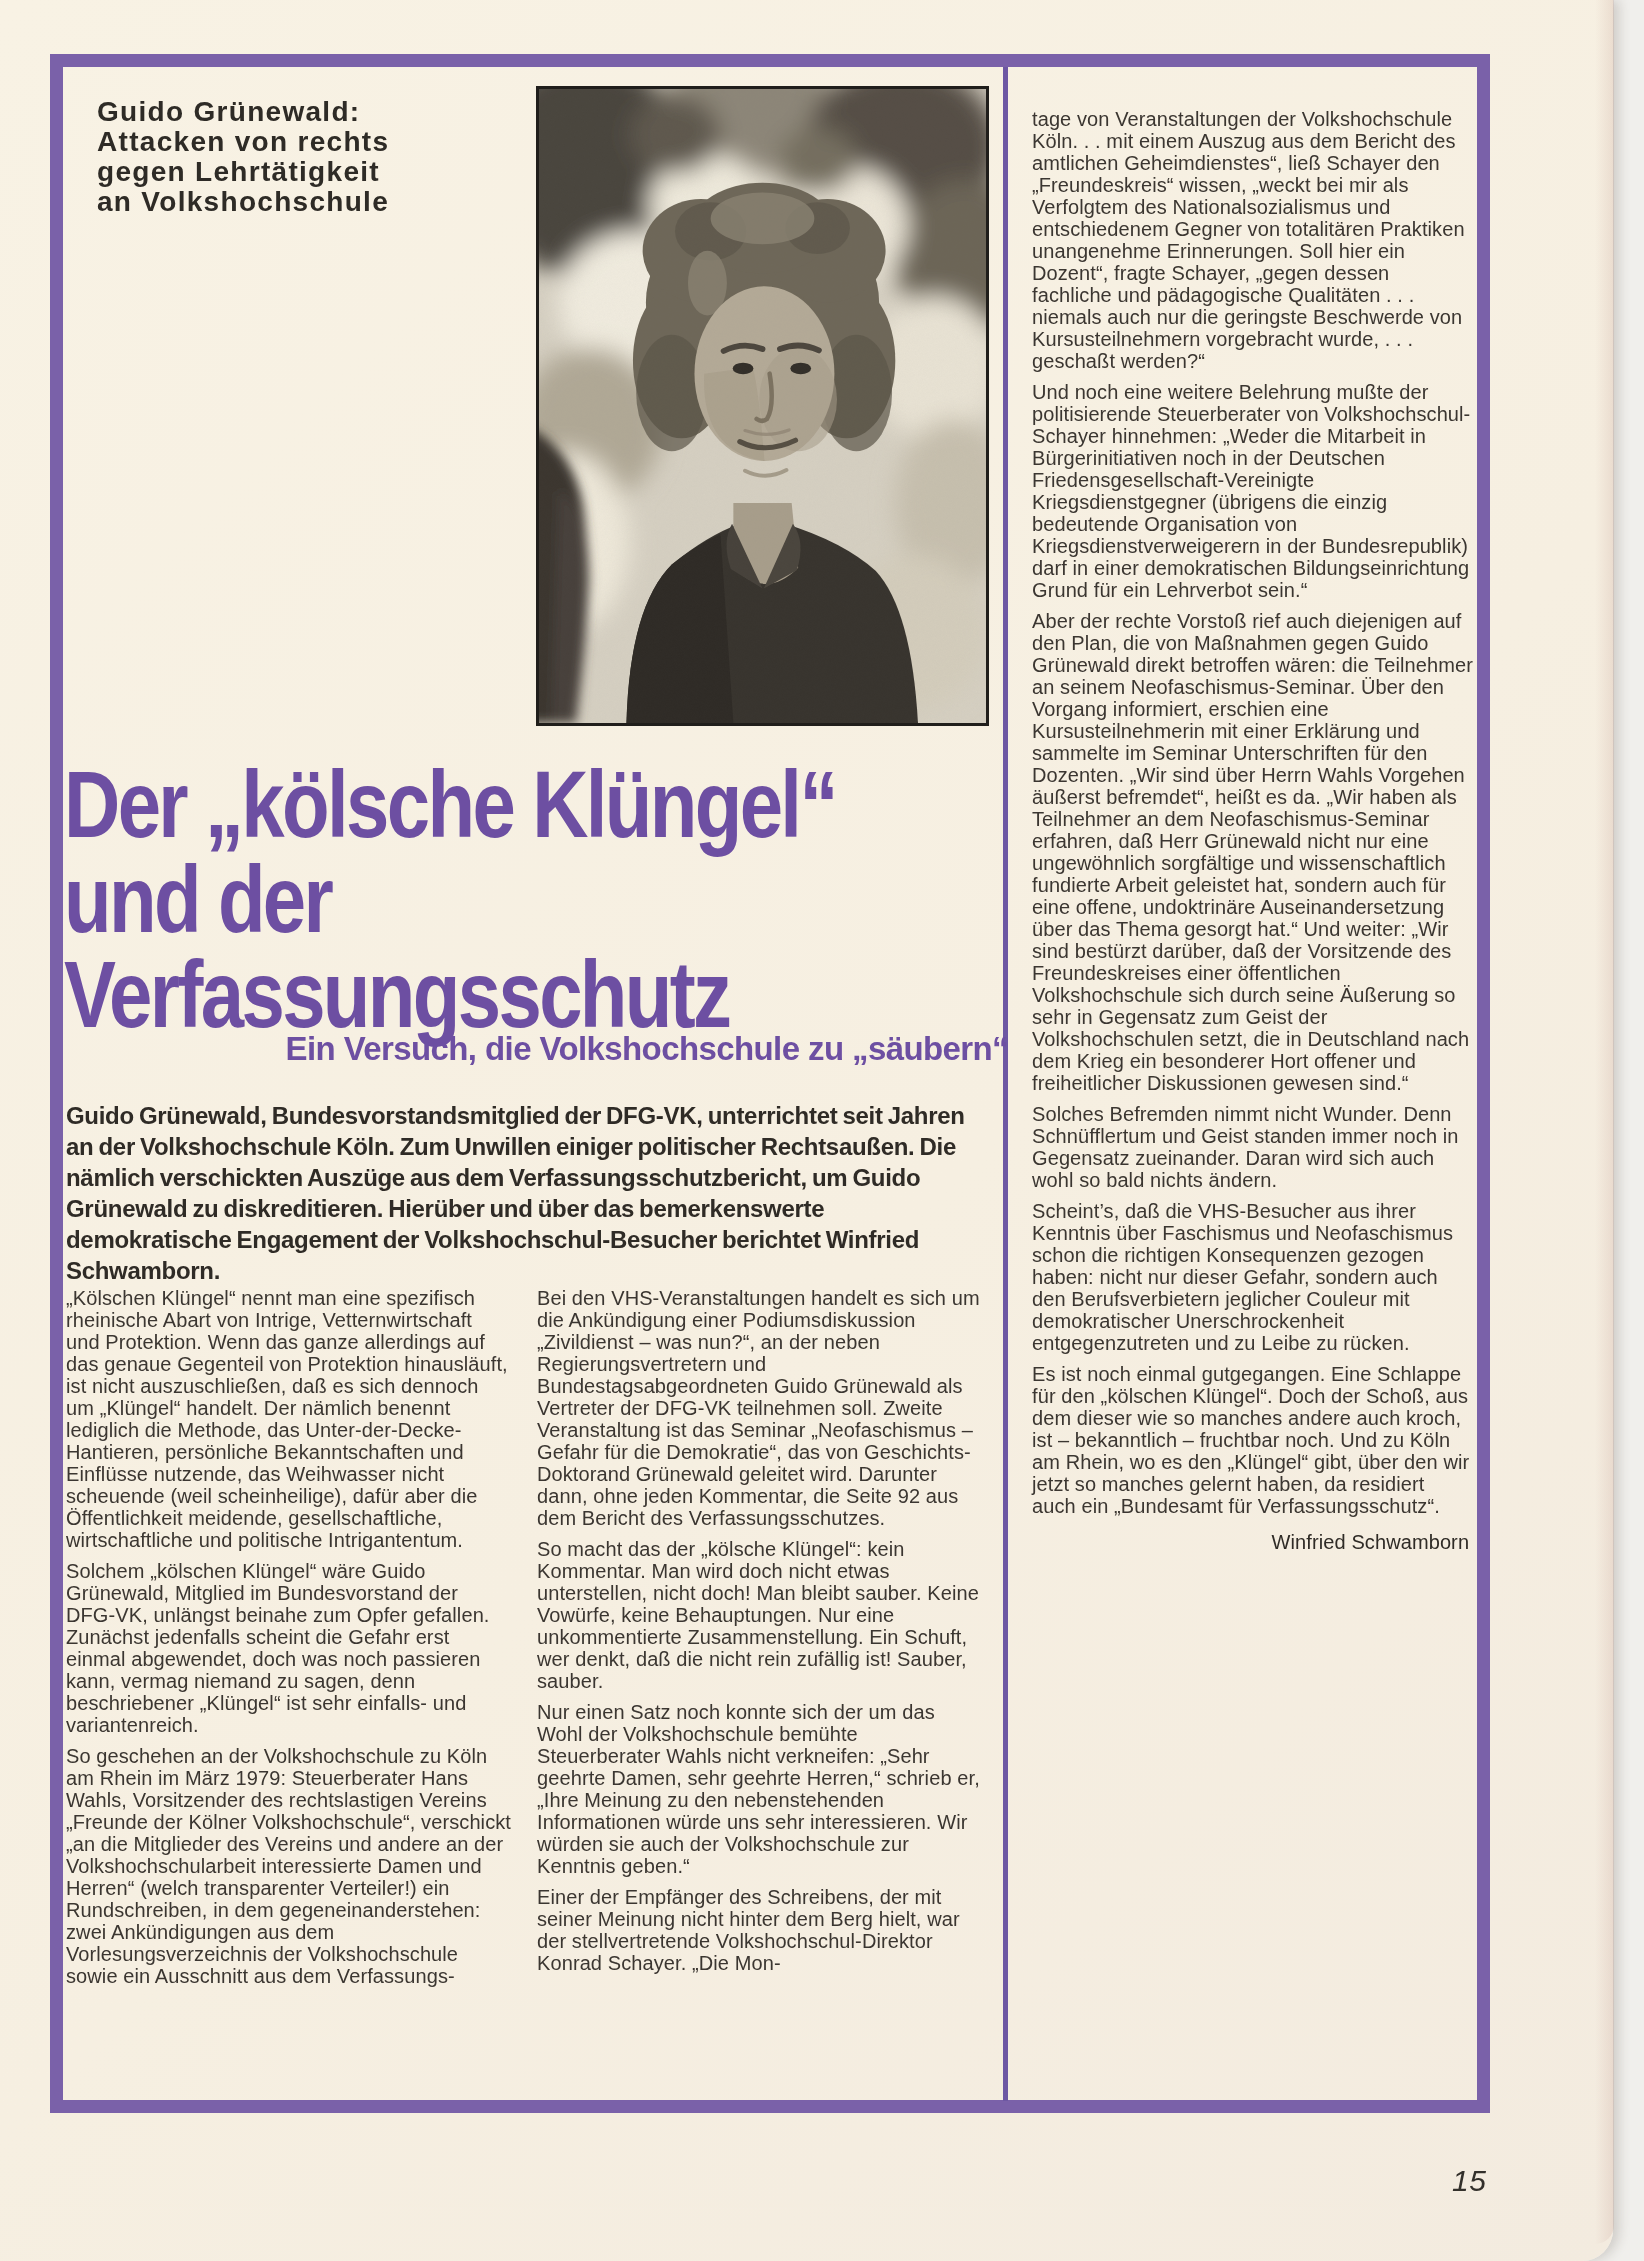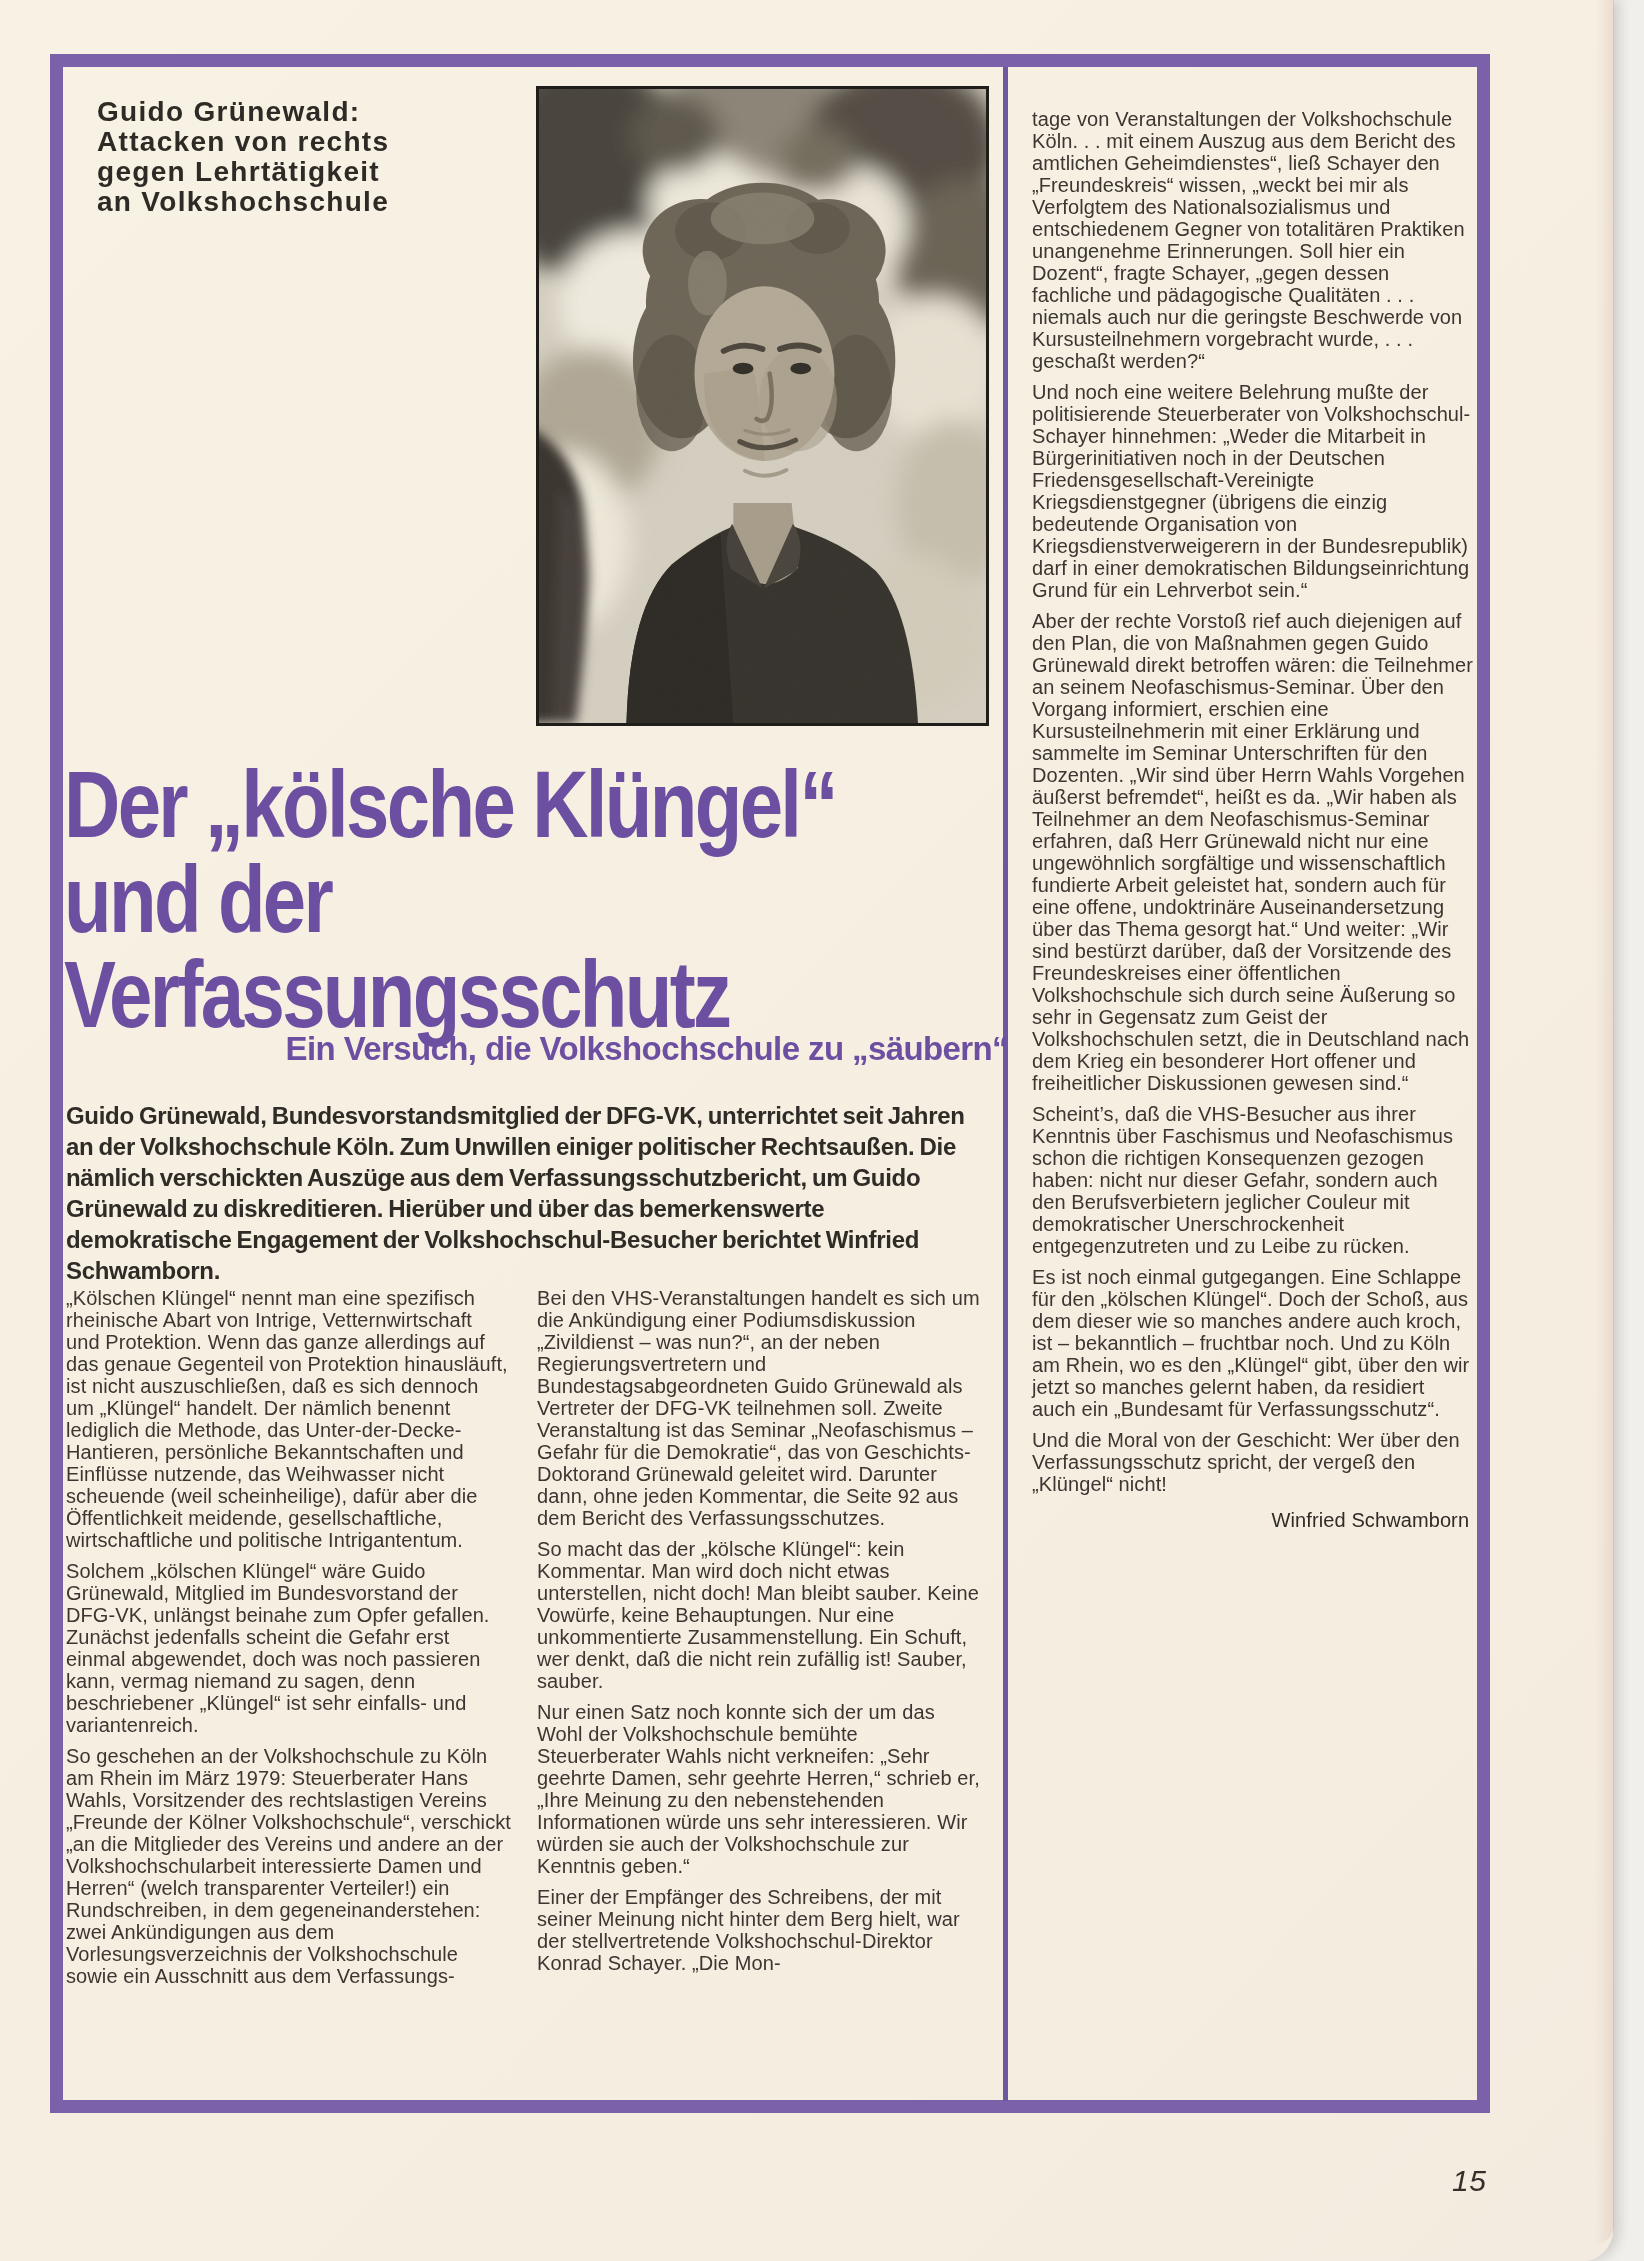--- a/index.html
+++ b/index.html
@@ -194,20 +194,20 @@
   <p>Bei den VHS-Veranstaltungen handelt es sich um die Ankündigung einer Podiumsdiskussion „Zivildienst – was nun?“, an der neben Regierungsvertretern und Bundestagsabgeordneten Guido Grünewald als Vertreter der DFG-VK teilnehmen soll. Zweite Veranstaltung ist das Seminar „Neofaschismus – Gefahr für die Demokratie“, das von Geschichts-Doktorand Grünewald geleitet wird. Darunter dann, ohne jeden Kommentar, die Seite 92 aus dem Bericht des Verfassungsschutzes.</p>
   <p>So macht das der „kölsche Klüngel“: kein Kommentar. Man wird doch nicht etwas unterstellen, nicht doch! Man bleibt sauber. Keine Vowürfe, keine Behauptungen. Nur eine unkommentierte Zusammenstellung. Ein Schuft, wer denkt, daß die nicht rein zufällig ist! Sauber, sauber.</p>
   <p>Nur einen Satz noch konnte sich der um das Wohl der Volkshochschule bemühte Steuerberater Wahls nicht verkneifen: „Sehr geehrte Damen, sehr geehrte Herren,“ schrieb er, „Ihre Meinung zu den nebenstehenden Informationen würde uns sehr interessieren. Wir würden sie auch der Volkshochschule zur Kenntnis geben.“</p>
   <p>Einer der Empfänger des Schreibens, der mit seiner Meinung nicht hinter dem Berg hielt, war der stellvertretende Volkshochschul-Direktor Konrad Schayer. „Die Mon-</p>
 </div>
 
 <div class="col col3">
   <p>tage von Veranstaltungen der Volkshochschule Köln. . . mit einem Auszug aus dem Bericht des amtlichen Geheimdienstes“, ließ Schayer den „Freundeskreis“ wissen, „weckt bei mir als Verfolgtem des Nationalsozialismus und entschiedenem Gegner von totalitären Praktiken unangenehme Erinnerungen. Soll hier ein Dozent“, fragte Schayer, „gegen dessen fachliche und pädagogische Qualitäten . . . niemals auch nur die geringste Beschwerde von Kursusteilnehmern vorgebracht wurde, . . . geschaßt werden?“</p>
   <p>Und noch eine weitere Belehrung mußte der politisierende Steuerberater von Volkshochschul-Schayer hinnehmen: „Weder die Mitarbeit in Bürgerinitiativen noch in der Deutschen Friedensgesellschaft-Vereinigte Kriegsdienstgegner (übrigens die einzig bedeutende Organisation von Kriegsdienstverweigerern in der Bundesrepublik) darf in einer demokratischen Bildungseinrichtung Grund für ein Lehrverbot sein.“</p>
   <p>Aber der rechte Vorstoß rief auch diejenigen auf den Plan, die von Maßnahmen gegen Guido Grünewald direkt betroffen wären: die Teilnehmer an seinem Neofaschismus-Seminar. Über den Vorgang informiert, erschien eine Kursusteilnehmerin mit einer Erklärung und sammelte im Seminar Unterschriften für den Dozenten. „Wir sind über Herrn Wahls Vorgehen äußerst befremdet“, heißt es da. „Wir haben als Teilnehmer an dem Neofaschismus-Seminar erfahren, daß Herr Grünewald nicht nur eine ungewöhnlich sorgfältige und wissenschaftlich fundierte Arbeit geleistet hat, sondern auch für eine offene, undoktrinäre Auseinandersetzung über das Thema gesorgt hat.“ Und weiter: „Wir sind bestürzt darüber, daß der Vorsitzende des Freundeskreises einer öffentlichen Volkshochschule sich durch seine Äußerung so sehr in Gegensatz zum Geist der Volkshochschulen setzt, die in Deutschland nach dem Krieg ein besonderer Hort offener und freiheitlicher Diskussionen gewesen sind.“</p>
+  <p>Solches Befremden nimmt nicht Wunder. Denn Schnüfflertum und Geist standen immer noch in Gegensatz zueinander. Daran wird sich auch wohl so bald nichts ändern.</p>
   <p>Scheint’s, daß die VHS-Besucher aus ihrer Kenntnis über Faschismus und Neofaschismus schon die richtigen Konsequenzen gezogen haben: nicht nur dieser Gefahr, sondern auch den Berufsverbietern jeglicher Couleur mit demokratischer Unerschrockenheit entgegenzutreten und zu Leibe zu rücken.</p>
   <p>Es ist noch einmal gutgegangen. Eine Schlappe für den „kölschen Klüngel“. Doch der Schoß, aus dem dieser wie so manches andere auch kroch, ist – bekanntlich – fruchtbar noch. Und zu Köln am Rhein, wo es den „Klüngel“ gibt, über den wir jetzt so manches gelernt haben, da residiert auch ein „Bundesamt für Verfassungsschutz“.</p>
-  <p>Und die Moral von der Geschicht: Wer über den Verfassungsschutz spricht, der vergeß den „Klüngel“ nicht!</p>
   <div class="byline">Winfried Schwamborn</div>
 </div>
 
 <div class="pagenum">15</div>
 
 
 </body></html>

